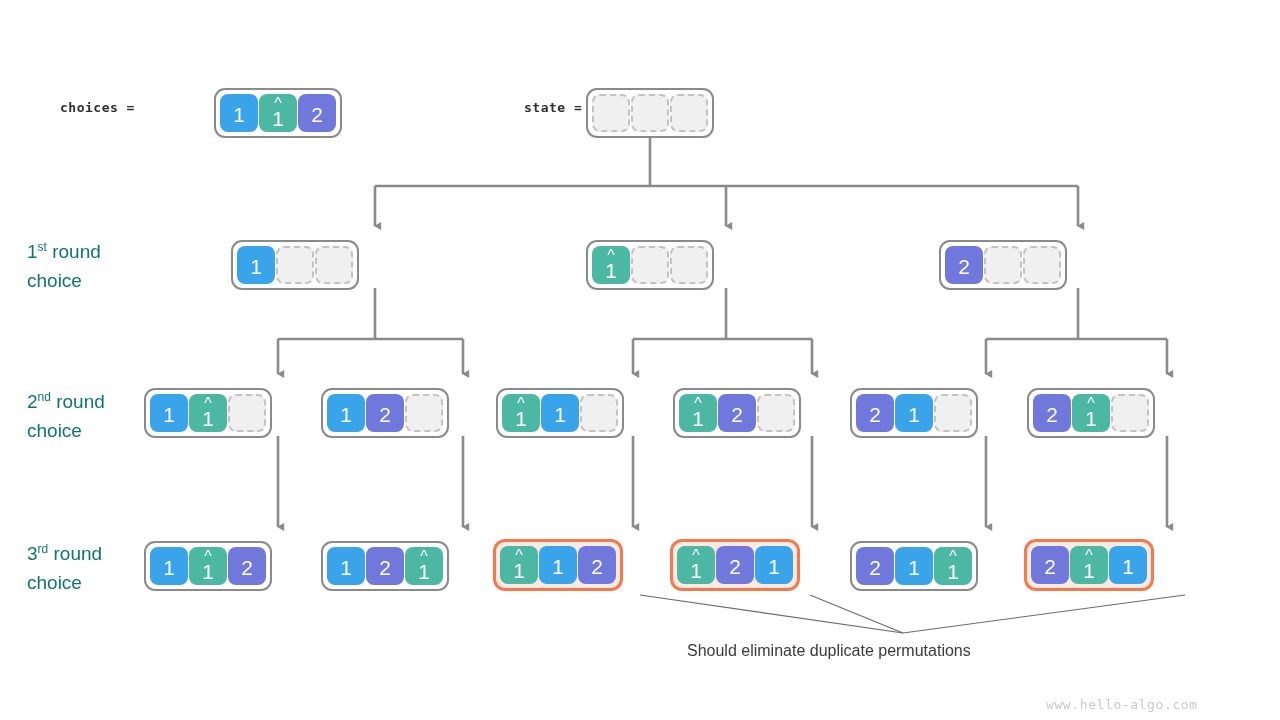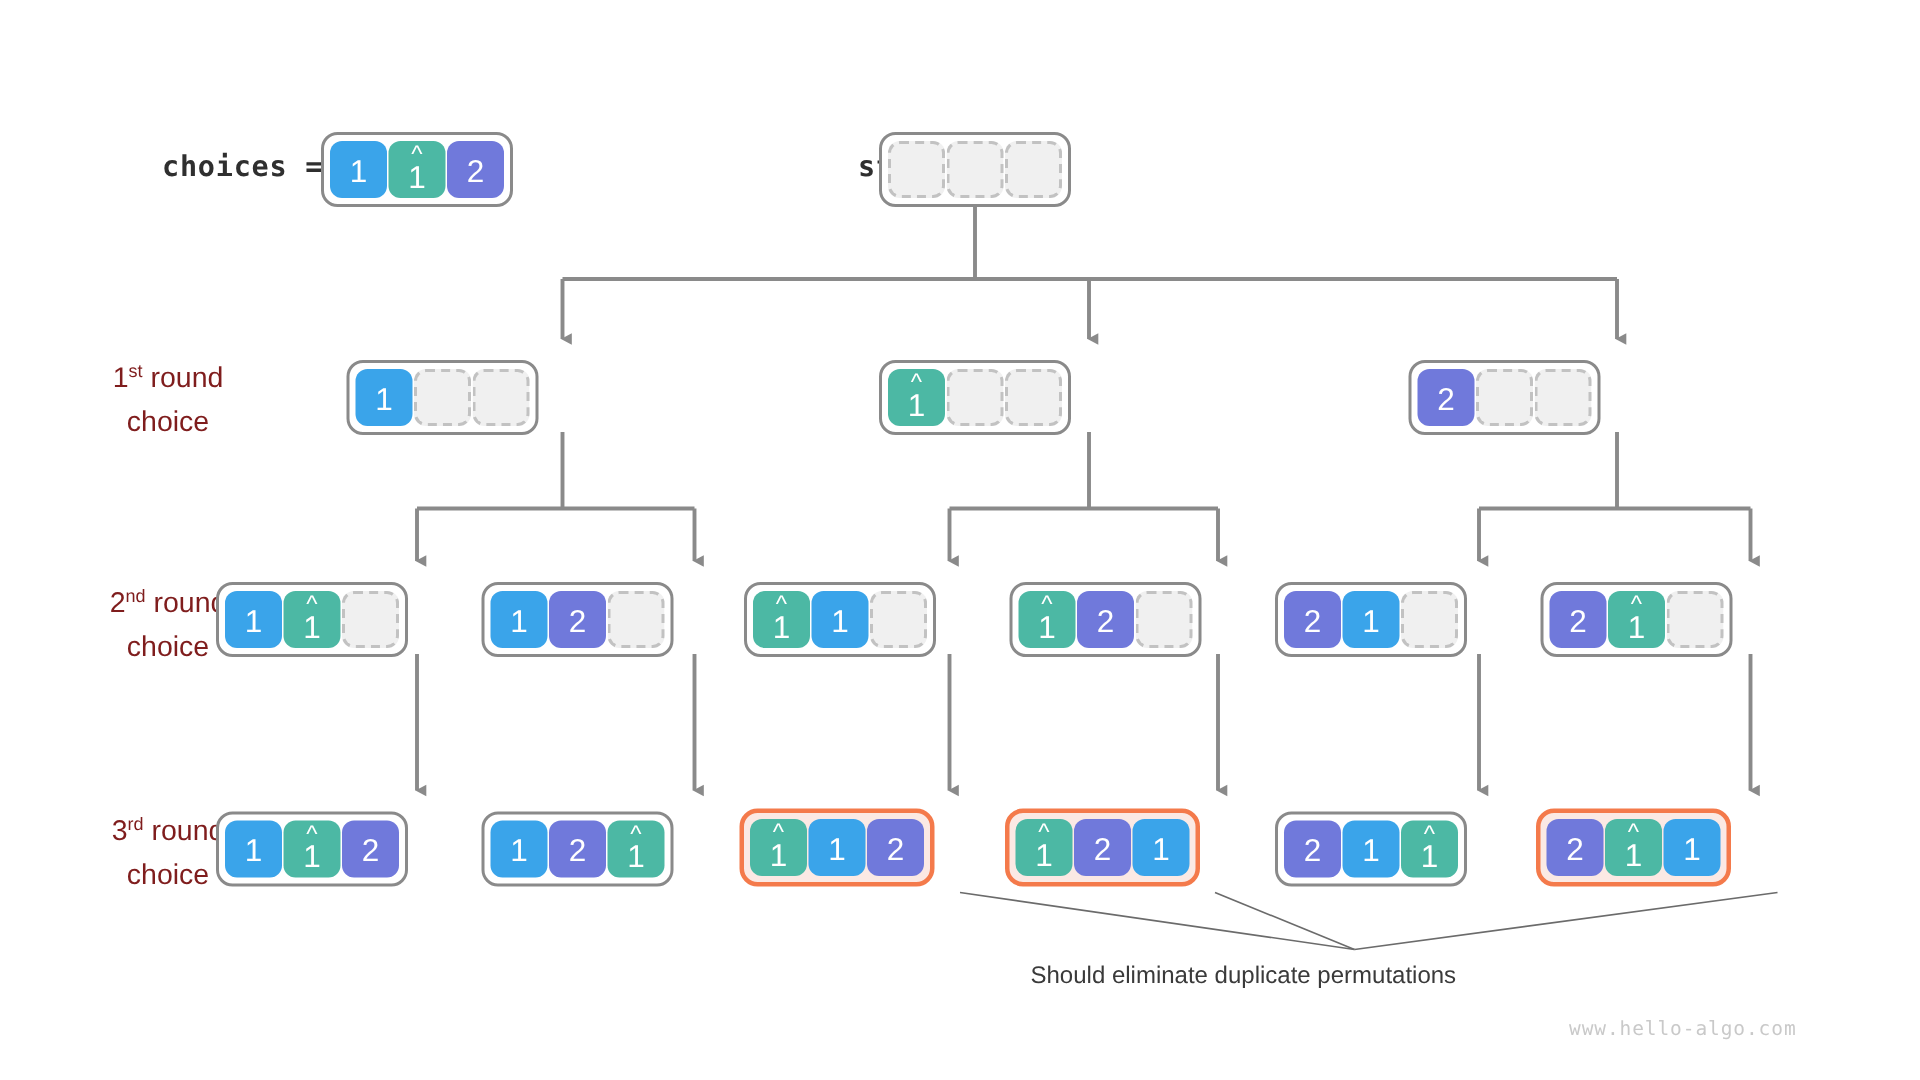--- a/index.html
+++ b/index.html
@@ -21,50 +21,50 @@
     left: 0; top: 0;
     width: 1280px; height: 720px;
     pointer-events: none;
   }
 
   
   .mono-label {
     position: absolute;
     font-family: "DejaVu Sans Mono", "Liberation Mono", monospace;
     font-weight: bold;
-    font-size: 19px;
+    font-size: 13px;
     color: #2f2f2f;
     white-space: nowrap;
     letter-spacing: 0.5px;
-    margin-left: 48px;
   }
   .row-label {
     position: absolute;
     width: 170px;
-    text-align: center;
+    text-align: left;
     font-size: 19px;
-    color: #7f1d1d;
+    color: #0f766e;
     line-height: 29px;
     white-space: nowrap;
   }
   .row-label sup { font-size: 12px; vertical-align: super; }
 
   .caption {
     position: absolute;
     font-size: 16px;
     color: #3a3a3a;
     white-space: nowrap;
   }
   .watermark {
     position: absolute;
     font-family: "DejaVu Sans Mono", "Liberation Mono", monospace;
     font-size: 13px;
     color: #c9c9c9;
     letter-spacing: 0.6px;
     white-space: nowrap;
+    margin-top: 18px;
   }
 
   
   .array {
     position: absolute;
     display: flex;
     align-items: center;
     padding: 4px;
     border: 2px solid #8a8a8a;
     border-radius: 11px;

